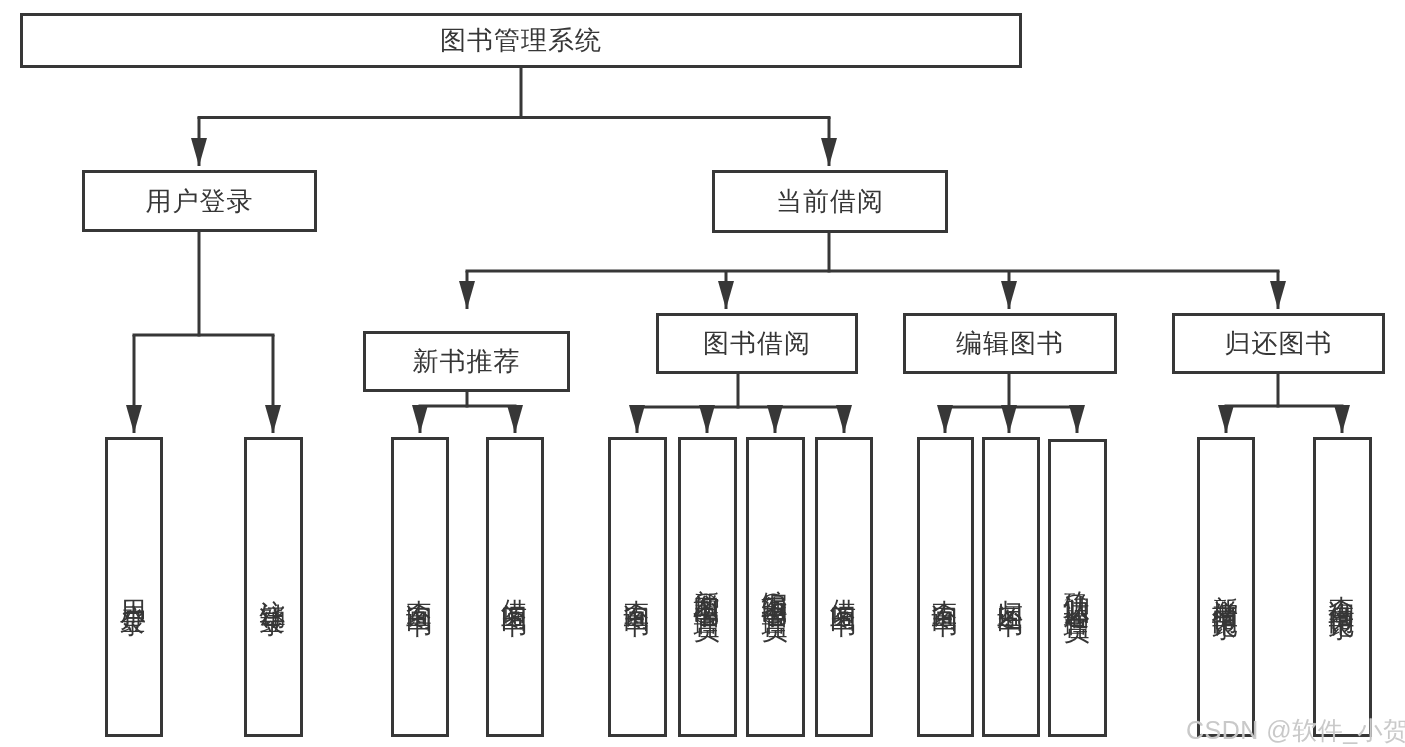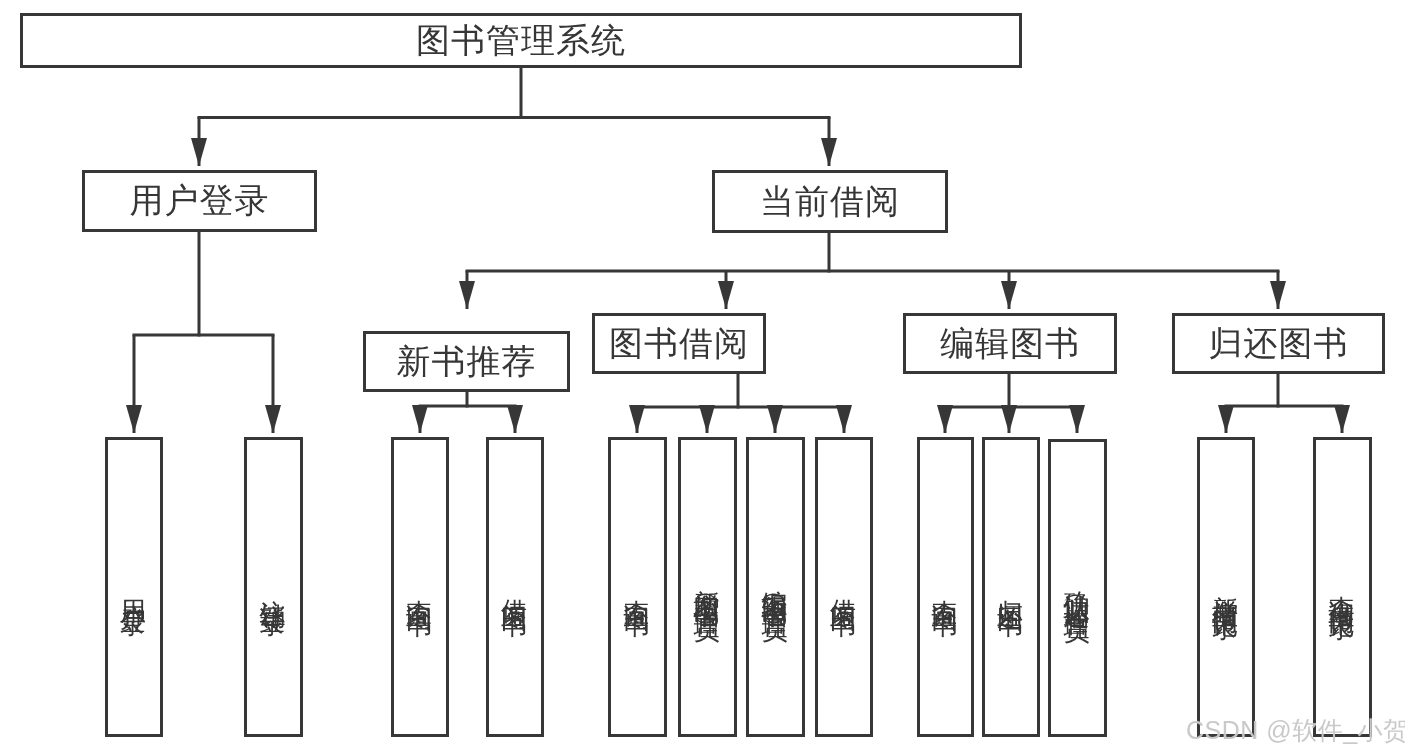--- a/index.html
+++ b/index.html
@@ -26,21 +26,21 @@
     display: flex;
     align-items: center;
     justify-content: center;
     z-index: 2;
   }
   .lbl {
     color: #363636;
     white-space: nowrap;
   }
   .h .lbl {
-    font-size: 34px;
+    font-size: 26px;
     letter-spacing: 1px;
   }
   .v .lbl {
     writing-mode: vertical-rl;
     text-orientation: mixed;
     font-size: 26px;
     letter-spacing: 4px;
     white-space: normal;
   }
   .watermark {
@@ -117,21 +117,21 @@
   <div class="box h" style="left:82px;top:170px;width:235px;height:62px">
     <span class="lbl">用户登录</span>
   </div>
   <div class="box h" style="left:712px;top:170px;width:236px;height:63px">
     <span class="lbl">当前借阅</span>
   </div>
 
   <div class="box h" style="left:363px;top:331px;width:207px;height:61px">
     <span class="lbl">新书推荐</span>
   </div>
-  <div class="box h" style="left:592px;top:313px;width:174px;height:61px">
+  <div class="box h" style="left:656px;top:313px;width:202px;height:61px">
     <span class="lbl">图书借阅</span>
   </div>
   <div class="box h" style="left:903px;top:313px;width:214px;height:61px">
     <span class="lbl">编辑图书</span>
   </div>
   <div class="box h" style="left:1172px;top:313px;width:213px;height:61px">
     <span class="lbl">归还图书</span>
   </div>
 
   <div class="box v" style="left:105px;top:437px;width:58px;height:300px">

